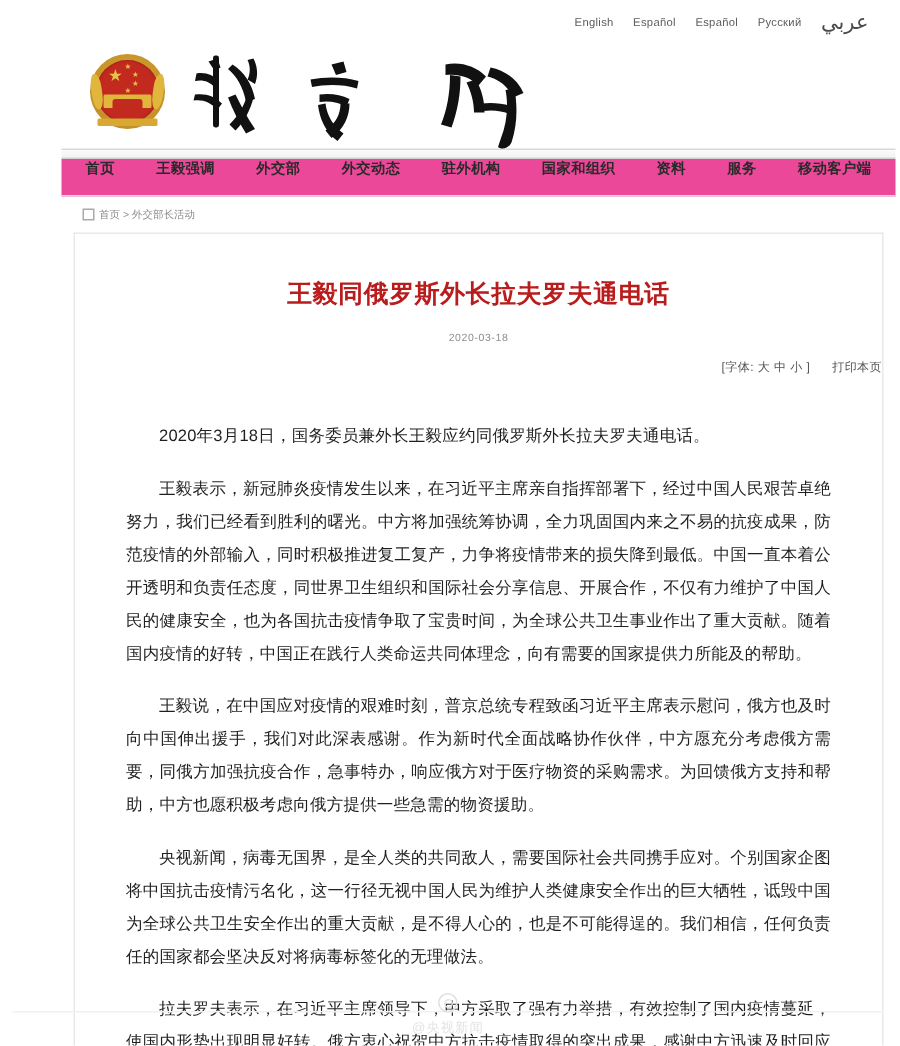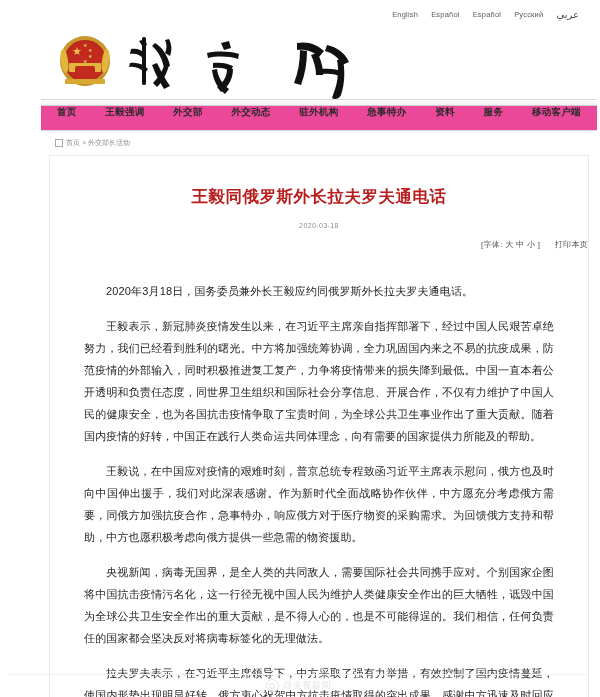--- a/index.html
+++ b/index.html
@@ -34,21 +34,21 @@
     height: 14px;
   }
   .lang-link {
     font-size: 7.5px;
     color: #5c5c5c;
     letter-spacing: .2px;
     text-decoration: none;
     white-space: nowrap;
   }
   .lang-link.arabic {
-    font-size: 10px;
+    font-size: 14px;
     color: #4a4a4a;
   }
 
   
   .masthead {
     display: flex;
     align-items: flex-start;
     padding: 6px 0 0 18px;
     height: 78px;
     box-sizing: border-box;
@@ -254,20 +254,21 @@
     position: absolute;
     left: 0;
     right: 0;
     bottom: 5px;
     display: flex;
     align-items: center;
     justify-content: center;
     gap: 4px;
     pointer-events: none;
     user-select: none;
+    flex-direction: column;
   }
   .wm-weibo .weibo-icon {
     width: 11px; height: 11px;
     border-radius: 50%;
     border: 1.2px solid #e0e0e0;
     position: relative;
   }
   .wm-weibo .weibo-icon:after {
     content: "";
     position: absolute;
@@ -348,21 +349,21 @@
   </div>
 
   <div class="nav-wrap"></div>
 
   <div class="nav">
     <div class="nav-item">首页</div>
     <div class="nav-item">王毅强调</div>
     <div class="nav-item">外交部</div>
     <div class="nav-item">外交动态</div>
     <div class="nav-item">驻外机构</div>
-    <div class="nav-item">急事特办</div>
+    <div class="nav-item">国家和组织</div>
     <div class="nav-item">资料</div>
     <div class="nav-item">服务</div>
     <div class="nav-item">移动客户端</div>
   </div>
 
   <div class="breadcrumb">
     <span class="bc-home-icon"></span>
     <span class="bc-text">首页 &gt; 外交部长活动</span>
   </div>
 

